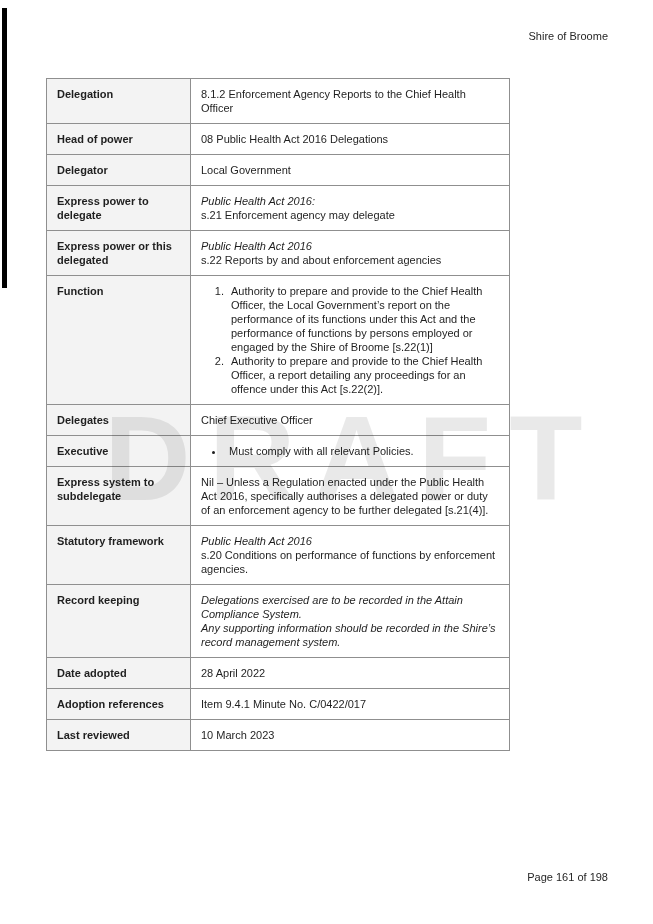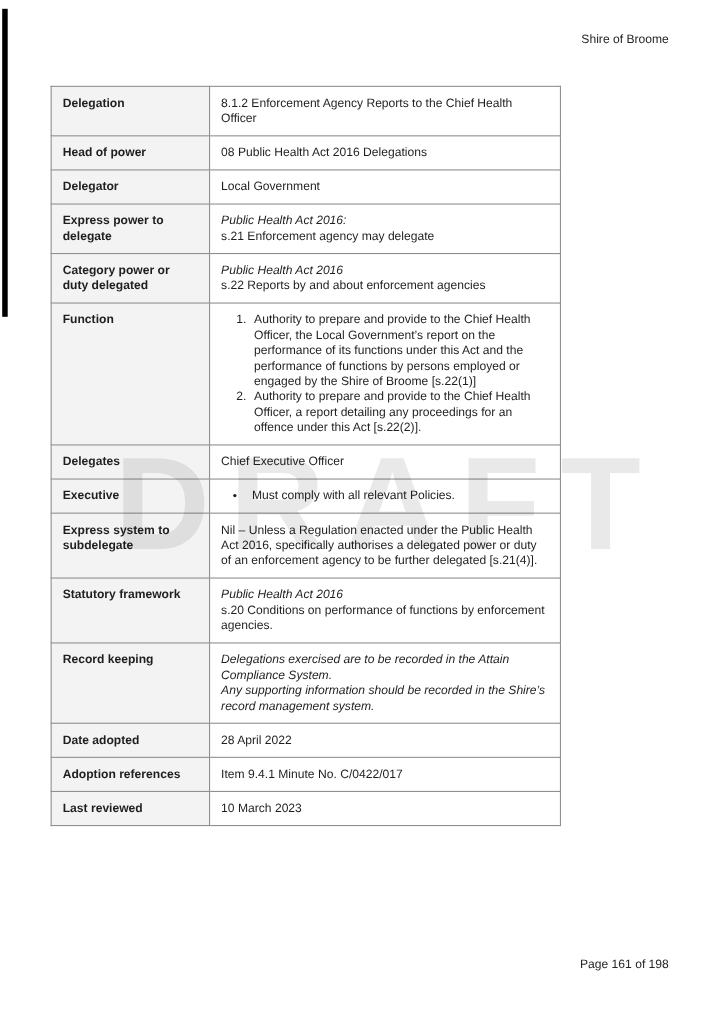--- a/index.html
+++ b/index.html
@@ -74,21 +74,21 @@
         <td class="cell-value"><span>Local Government</span></td>
       </tr>
       <tr>
         <td class="cell-label">Express power to delegate</td>
         <td class="cell-value">
           <div class="italic">Public Health Act 2016:</div>
           <div>s.21 Enforcement agency may delegate</div>
         </td>
       </tr>
       <tr>
-        <td class="cell-label">Category power or duty delegated</td>
+        <td class="cell-label">Express power or this delegated</td>
         <td class="cell-value">
           <div class="italic">Public Health Act 2016</div>
           <div>s.22 Reports by and about enforcement agencies</div>
         </td>
       </tr>
       <tr>
         <td class="cell-label">Function</td>
         <td class="cell-value">
           <ol>
             <li>Authority to prepare and provide to the Chief Health Officer, the Local Government’s report on the performance of its functions under this Act and the performance of functions by persons employed or engaged by the Shire of Broome [s.22(1)]</li>

